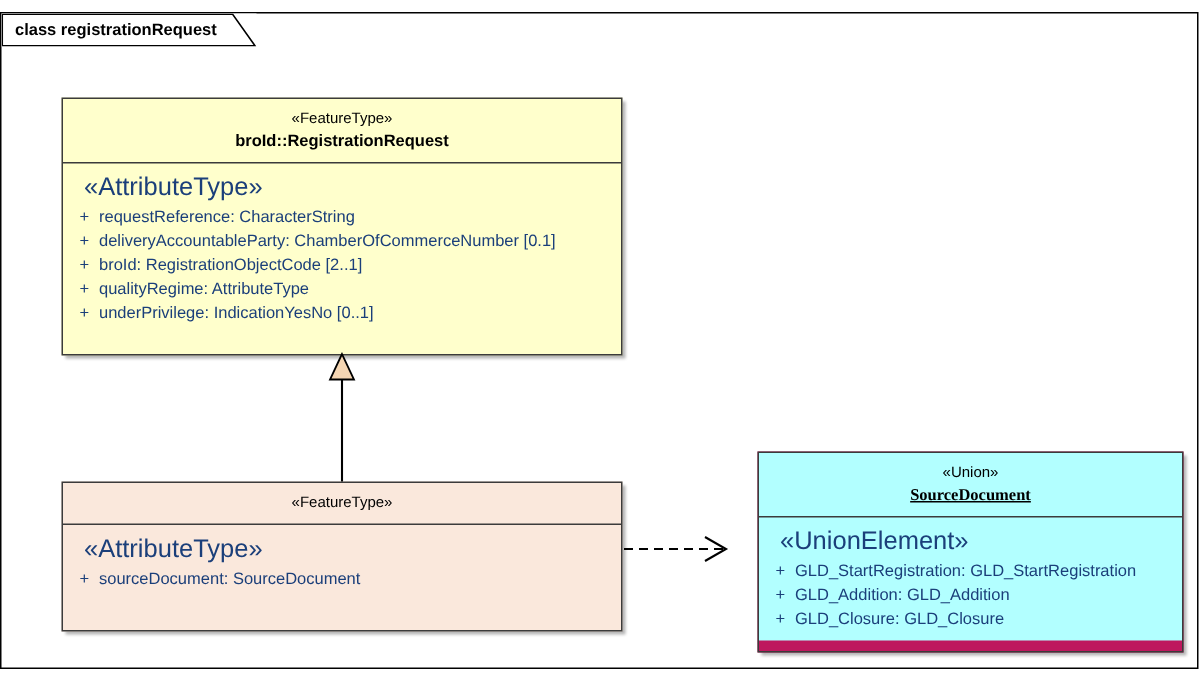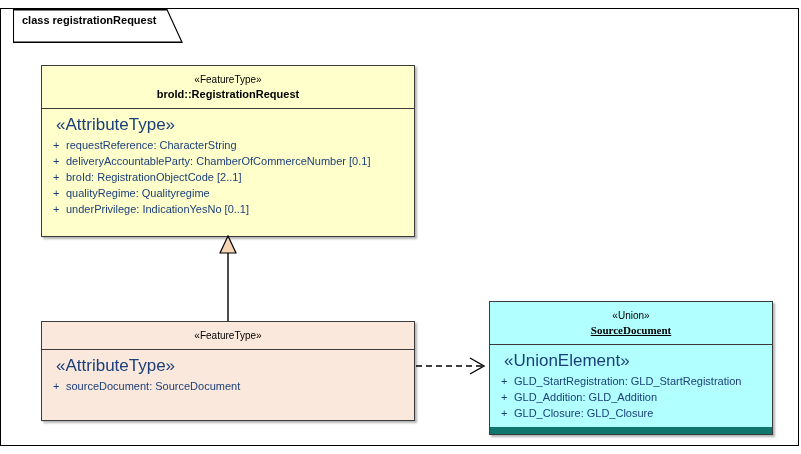--- a/index.html
+++ b/index.html
@@ -24,24 +24,24 @@
     left: 0px;
     top: 8px;
     width: 799px;
     height: 438px;
     border: 1px solid #000000;
     box-sizing: border-box;
     background: #ffffff;
   }
   #frame-title-tab {
     position: absolute;
-    left: 12px;
+    left: 0px;
     top: 0px;
     height: 22px;
-    padding: 0 26px 12px 9px;
+    padding: 0 26px 0 9px;
     display: flex;
     align-items: center;
     background: #ffffff;
     font-size: 11px;
     font-weight: bold;
     color: #000000;
     white-space: nowrap;
     z-index: 4;
     text-align: center;
   }
@@ -117,22 +117,22 @@
   #class-brocom-registration-request .uml-compartment { background: #ffffcc; }
 
   #class-registration-request {
     left: 40px;  top: 312px; width: 374px; height: 100px;
     background: #fae8dc;
   }
   #class-registration-request .uml-header { background: #fae8dc; }
   #class-registration-request .uml-compartment { background: #fae8dc; }
 
   #class-source-document {
-    left: 488px; top: 292px; width: 284px; height: 134px;
-    background: #0f766e;
+    left: 504px; top: 292px; width: 284px; height: 134px;
+    background: #be185d;
   }
   #class-source-document .uml-header { background: #b2ffff; }
   #class-source-document .uml-compartment { background: #b2ffff; }
 
   
   .connector-layer {
     position: absolute;
     left: 0; top: 0;
     width: 801px; height: 454px;
     pointer-events: none;
@@ -180,21 +180,21 @@
         <div class="attr-row">
           <span class="attr-vis">+</span>
           <span class="attr-text">deliveryAccountableParty: ChamberOfCommerceNumber [0.1]</span>
         </div>
         <div class="attr-row">
           <span class="attr-vis">+</span>
           <span class="attr-text">broId: RegistrationObjectCode [2..1]</span>
         </div>
         <div class="attr-row">
           <span class="attr-vis">+</span>
-          <span class="attr-text">qualityRegime: Qualityregime</span>
+          <span class="attr-text">qualityRegime: AttributeType</span>
         </div>
         <div class="attr-row">
           <span class="attr-vis">+</span>
           <span class="attr-text">underPrivilege: IndicationYesNo [0..1]</span>
         </div>
       </div>
     </div>
 
     <div class="uml-class" id="class-registration-request">
       <div class="uml-header">

